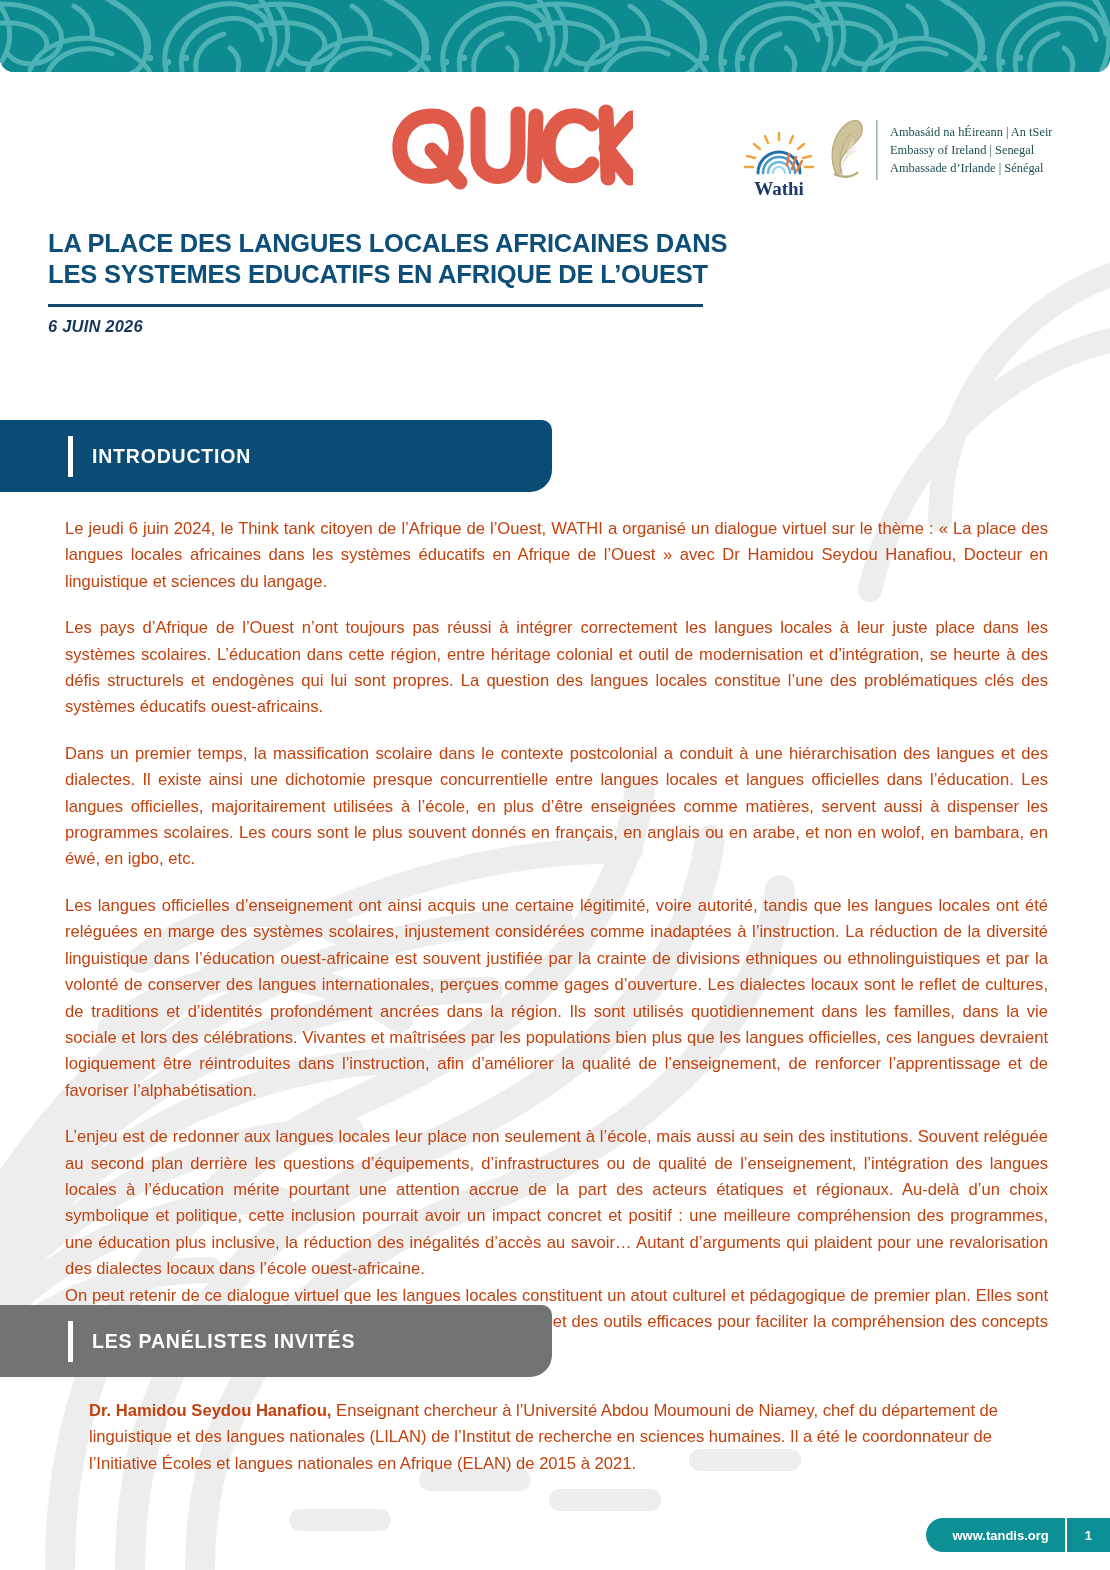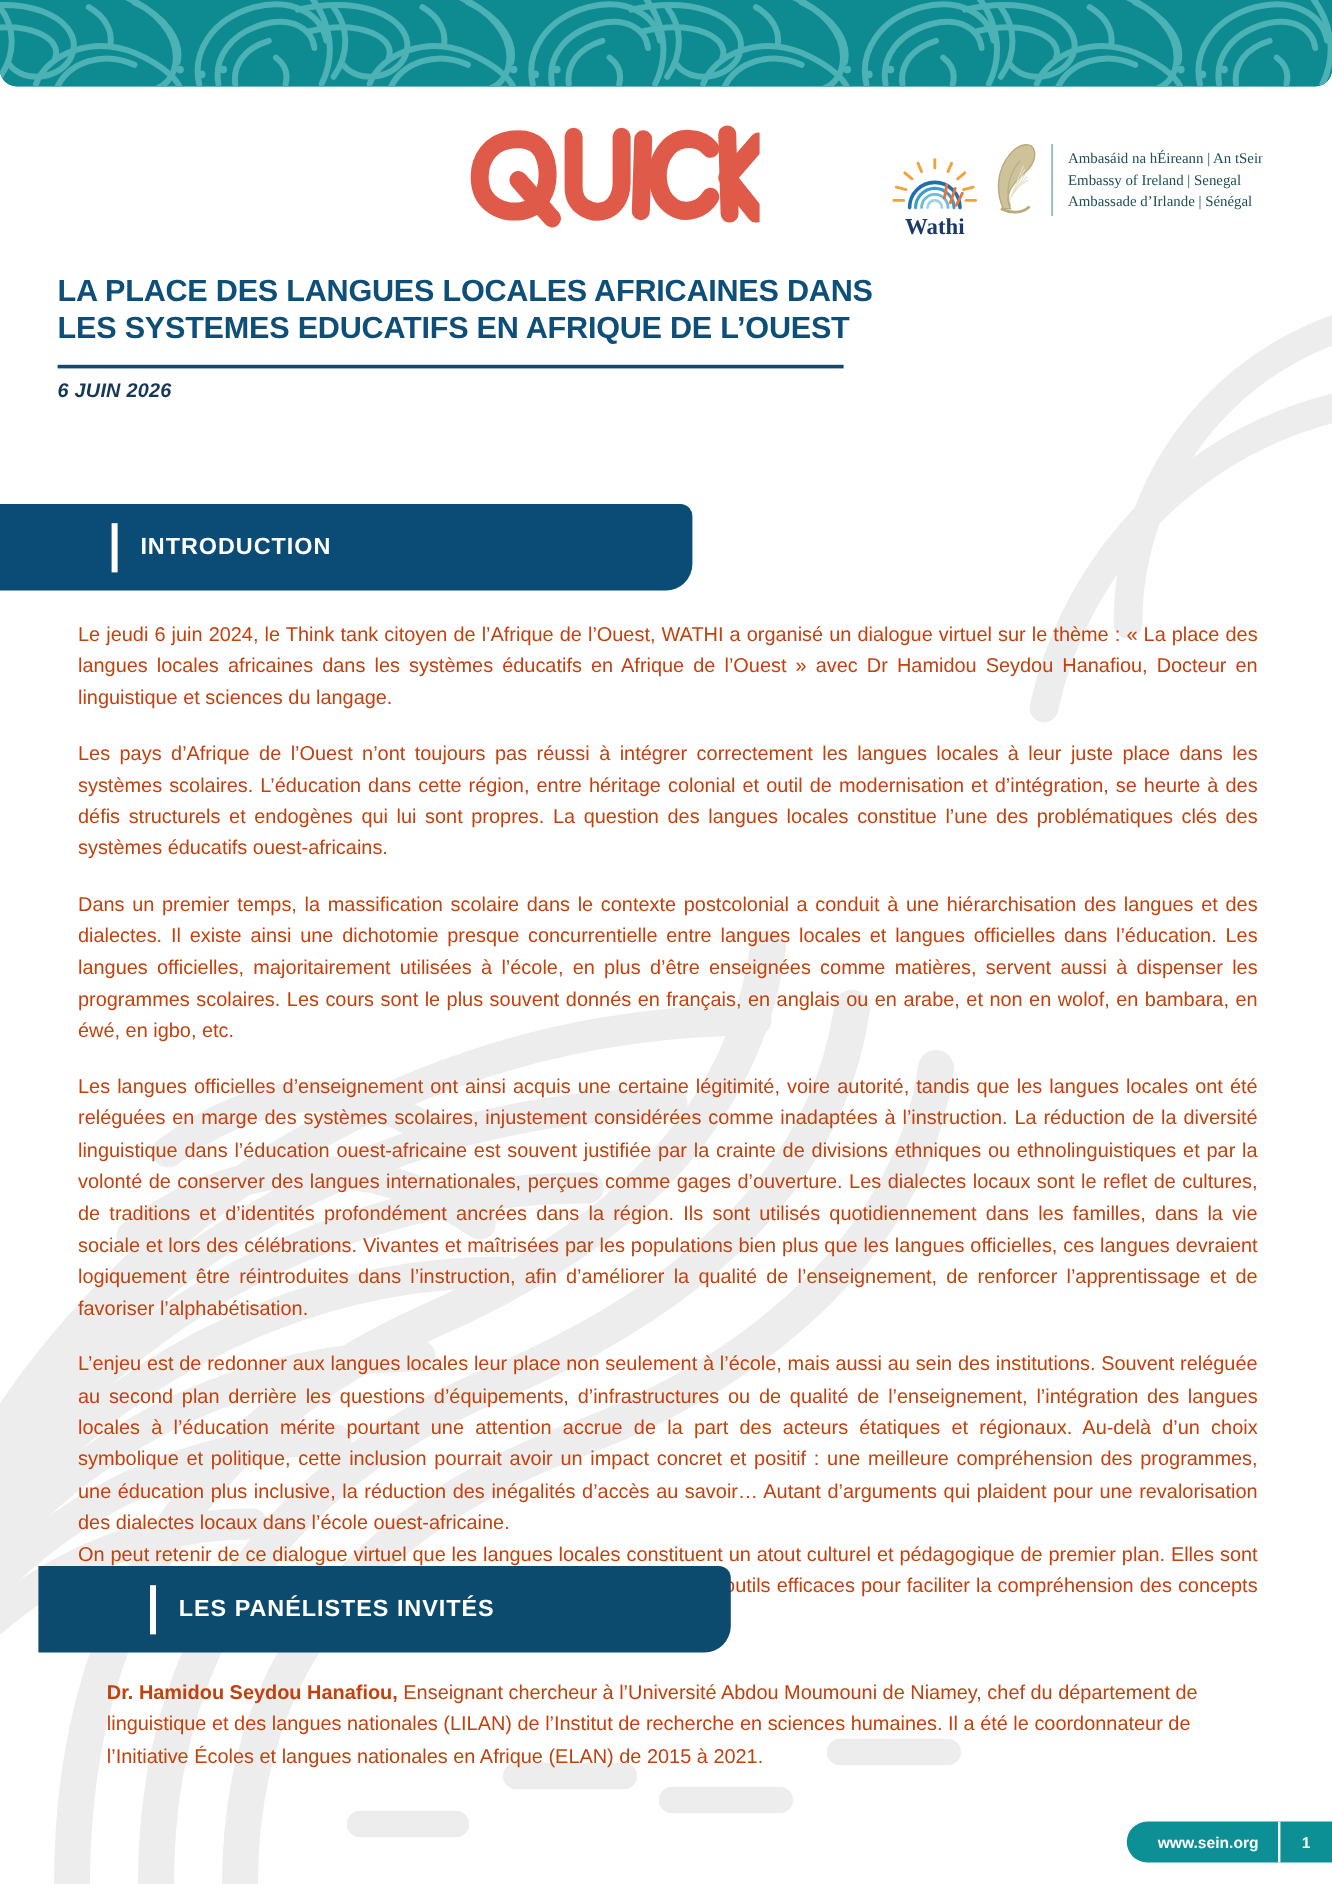--- a/index.html
+++ b/index.html
@@ -98,24 +98,23 @@
   .section-banner {
     position: absolute;
     left: 0;
     width: 552px;
     height: 72px;
     z-index: 3;
     border-top-right-radius: 10px;
     border-bottom-right-radius: 22px;
     display: flex;
     align-items: center;
-    padding-left: 25px;
   }
   .section-banner.navy  { background: #0b4c76; }
-  .section-banner.teal  { background: #0c4a6e; margin-left: 32px; }
+  .section-banner.teal  { background: #737373; }
   .banner-tick {
     width: 5px;
     height: 41px;
     background: #ffffff;
     margin-left: 68px;
     flex: none;
   }
   .banner-label {
     margin-left: 19px;
     color: #ffffff;
@@ -410,16 +409,16 @@
 <div id="banner-panelists" class="section-banner teal">
   <div class="banner-tick"></div>
   <div class="banner-label">LES PANÉLISTES INVITÉS</div>
 </div>
 
 <div id="panelists-body" class="body-block">
   <p><span class="name-bold">Dr. Hamidou Seydou Hanafiou,</span><span> Enseignant chercheur à l’Université Abdou Moumouni de Niamey, chef du département de linguistique et des langues nationales (LILAN) de l’Institut de recherche en sciences humaines. Il a été le coordonnateur de l’Initiative Écoles et langues nationales en Afrique (ELAN) de 2015 à 2021.</span></p>
 </div>
 
 <div id="footer-pill">
-  <div id="footer-url">www.sein.org</div>
+  <div id="footer-url">www.tandis.org</div>
   <div id="footer-divider"></div>
   <div id="footer-page">1</div>
 </div>
 
 </body></html>

